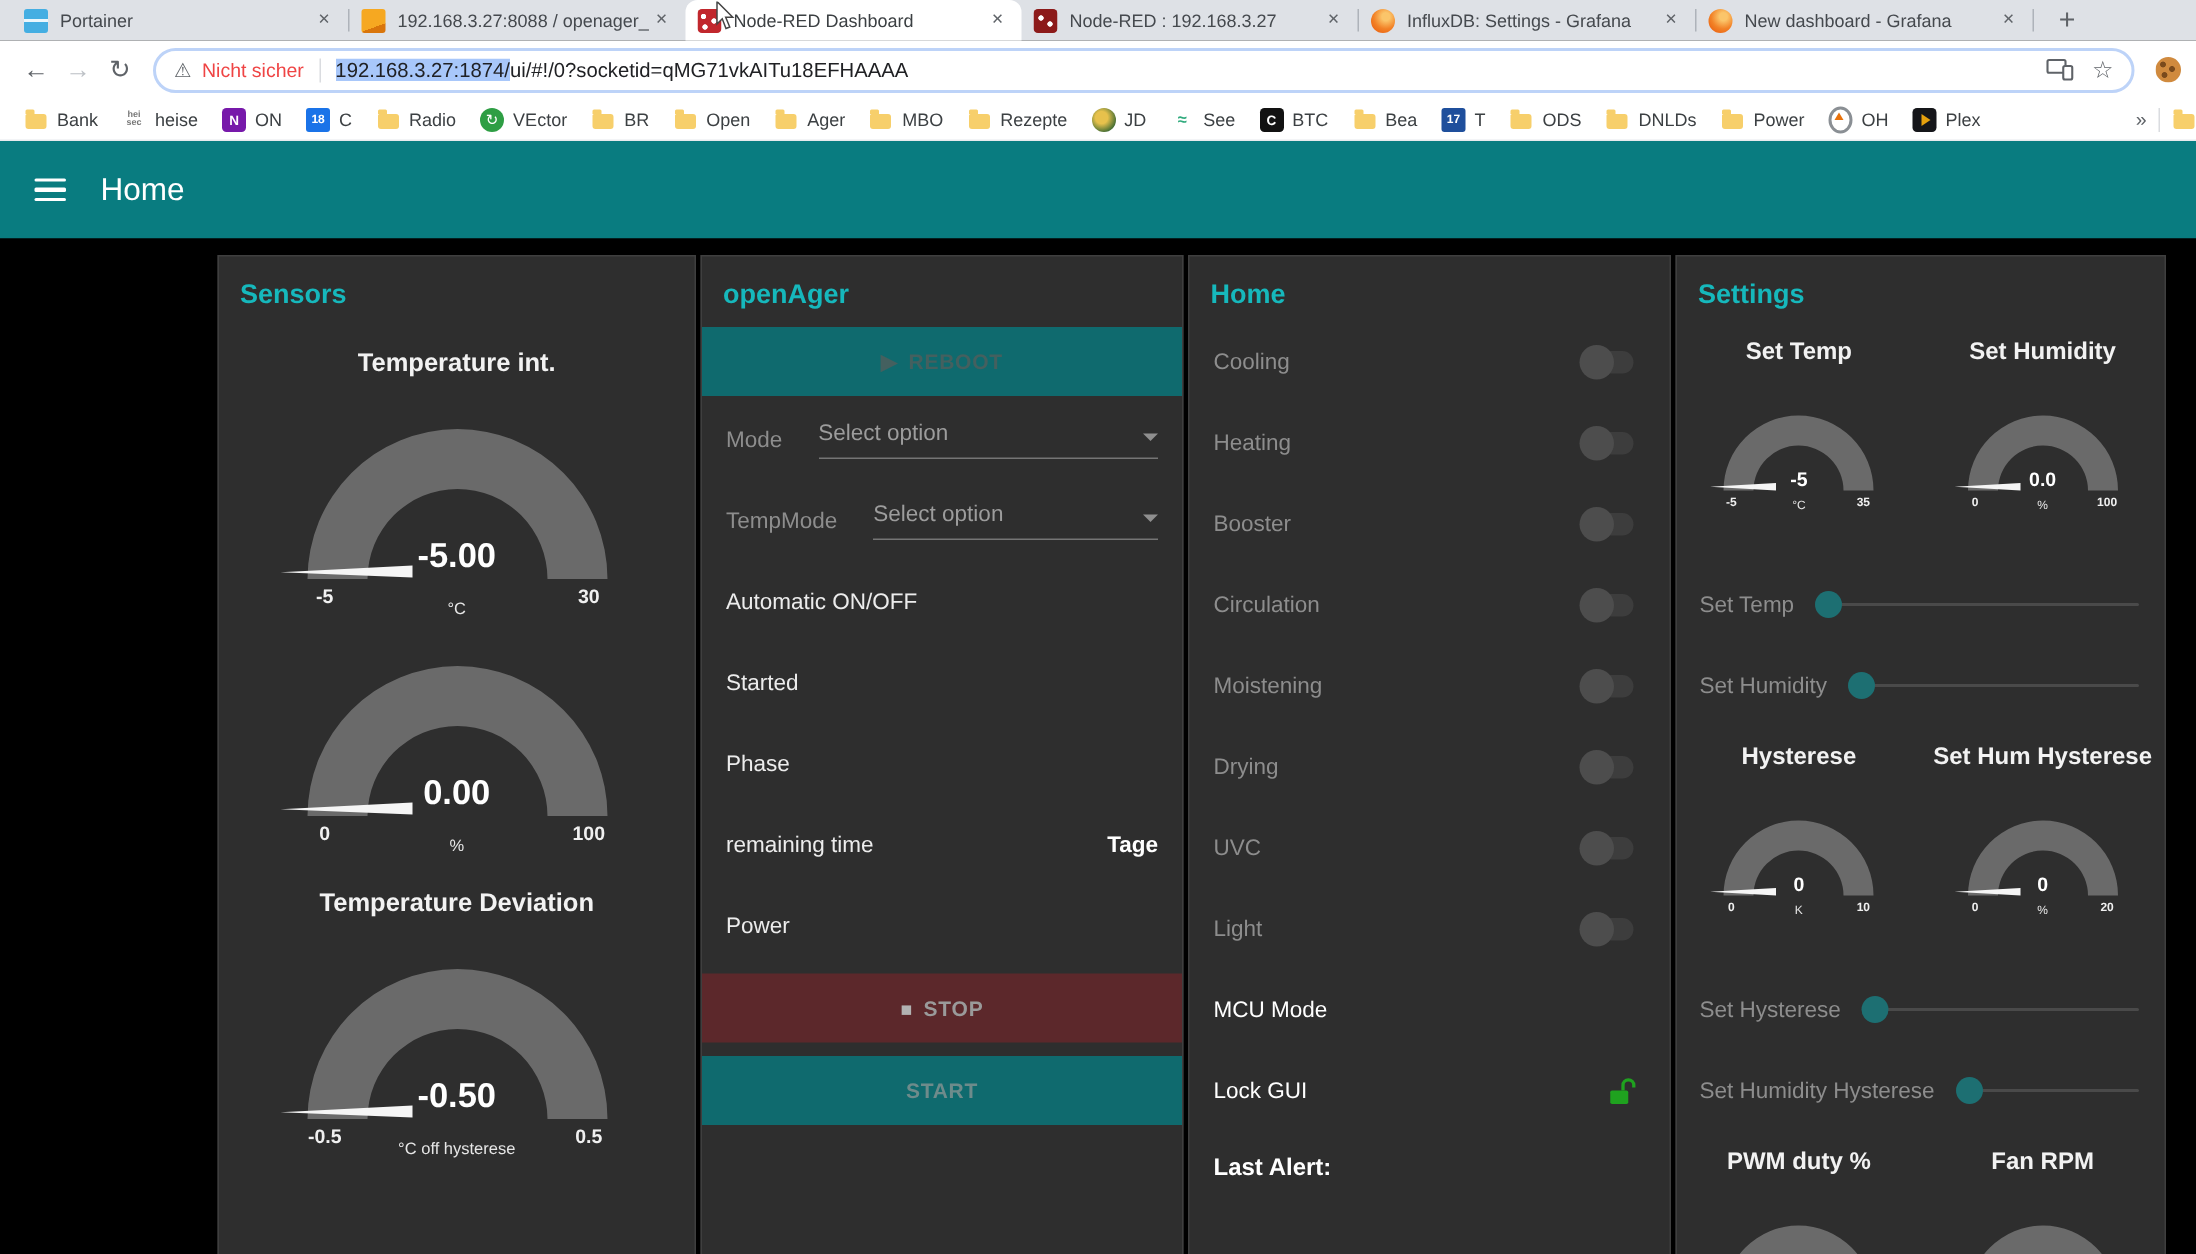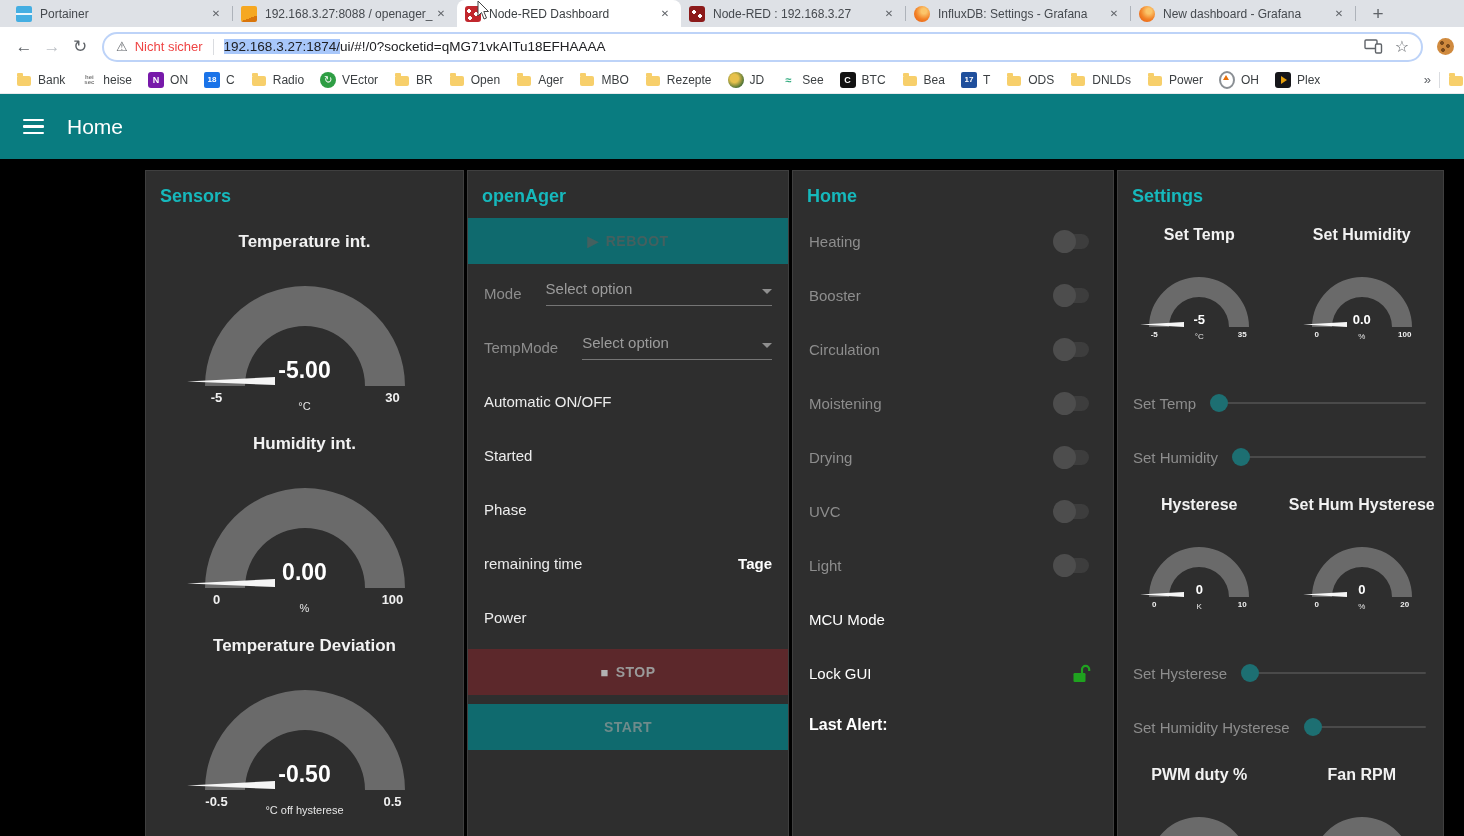--- a/index.html
+++ b/index.html
@@ -343,21 +343,20 @@
         <svg width="240" height="112" viewBox="0 0 240 112">
           <path d="M20 110 A100 100 0 0 1 220 110 L180 110 A60 60 0 0 0 60 110 Z" fill="#6a6a6a"></path>
           <polygon points="2,105.5 90,101 90,109" fill="#f5f5f5"></polygon>
         </svg>
         <div class="gval">-5.00</div>
         <div class="gunit">°C</div>
         <div class="gmin">-5</div>
         <div class="gmax">30</div>
       </div>
 
-      <div class="gtitle">Humidity int.</div>
       <div class="gauge big">
         <svg width="240" height="112" viewBox="0 0 240 112">
           <path d="M20 110 A100 100 0 0 1 220 110 L180 110 A60 60 0 0 0 60 110 Z" fill="#6a6a6a"></path>
           <polygon points="2,105.5 90,101 90,109" fill="#f5f5f5"></polygon>
         </svg>
         <div class="gval">0.00</div>
         <div class="gunit">%</div>
         <div class="gmin">0</div>
         <div class="gmax">100</div>
       </div>
@@ -415,20 +414,26 @@
         <span class="sicon">■</span>
         <span>STOP</span>
       </div>
       <div class="btn btn-reboot">
         <span>START</span>
       </div>
     </div>
 
     <div class="panel p-home">
       <div class="ptitle">Home</div>
+      <div class="hrow">
+        <span>Cooling</span>
+        <span class="toggle">
+            <span class="knob"></span>
+          </span>
+      </div>
       <div class="hrow">
         <span>Heating</span>
         <span class="toggle">
             <span class="knob"></span>
           </span>
       </div>
       <div class="hrow">
         <span>Booster</span>
         <span class="toggle">
             <span class="knob"></span>

